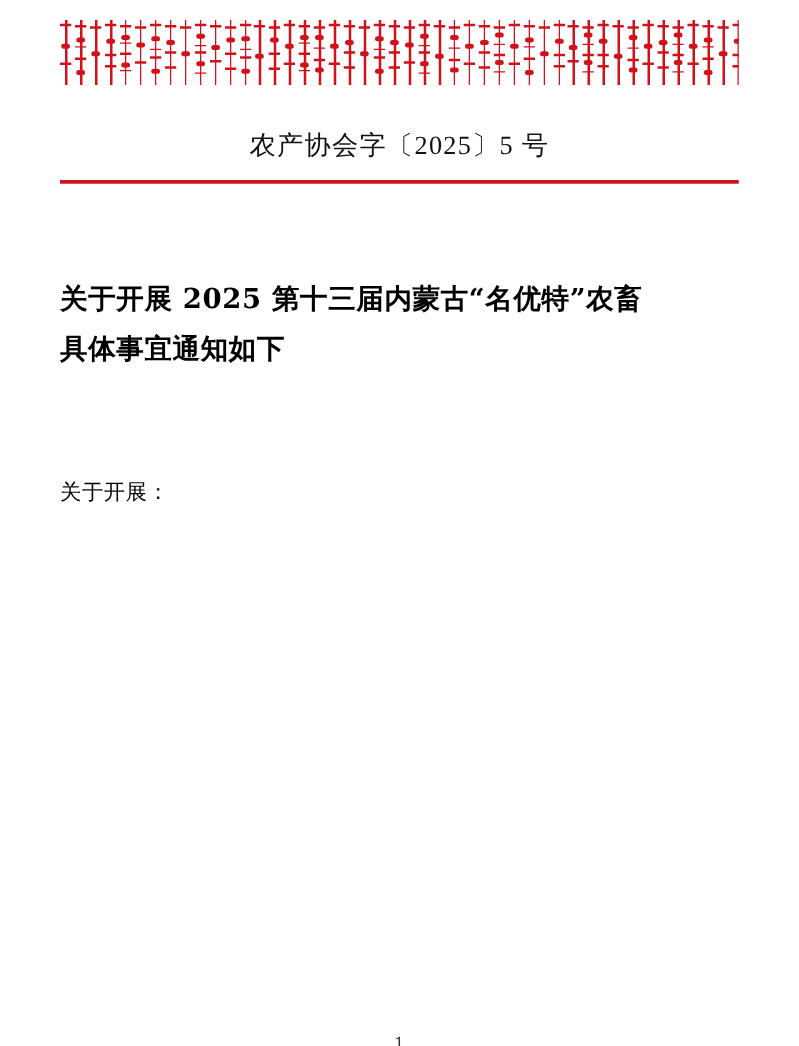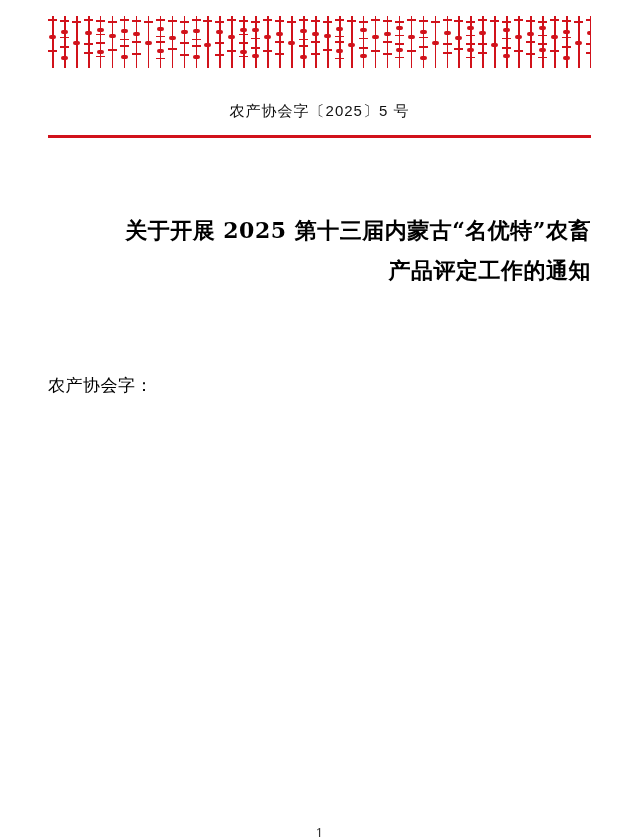--- a/index.html
+++ b/index.html
@@ -75,38 +75,38 @@
     width: 7px;
     height: 4px;
     background: #d1121b;
     border-radius: 2px;
   }
 
   
   .doc-number {
     margin-top: 26px;
     text-align: center;
-    font-size: 15px;
+    font-size: 21px;
     letter-spacing: 1px;
     color: #111111;
-    font-family: Liberation Sans, sans-serif;
+    font-family: Liberation Serif, serif;
   }
 
   
   .red-rule {
     margin: 14px 0 0 0;
     height: 2.5px;
     background: #d1121b;
     width: 100%;
   }
 
   
   .doc-title {
     margin-top: 72px;
-    text-align: right;
+    text-align: left;
     font-size: 22px;
     font-weight: bold;
     line-height: 1.85;
     letter-spacing: 0.5px;
     color: #000;
   }
   .doc-title .line2 {
     display: block;
   }
 
@@ -465,20 +465,20 @@
         <div class="tick" style="top: 38px;"></div>
       </div>
     </div>
 
   <div class="doc-number">农产协会字〔2025〕5 号</div>
 
   <div class="red-rule"></div>
 
   <div class="doc-title">
     <span>关于开展 2025 第十三届内蒙古“名优特”农畜</span>
-    <span class="line2">产品评定工作的通知</span>
+    <span class="line2">具体事宜通知如下</span>
   </div>
 
-  <div class="salutation">农产协会字：</div>
+  <div class="salutation">关于开展：</div>
 
 
   <div class="page-number">1</div>
 </div>
 
 </body></html>

